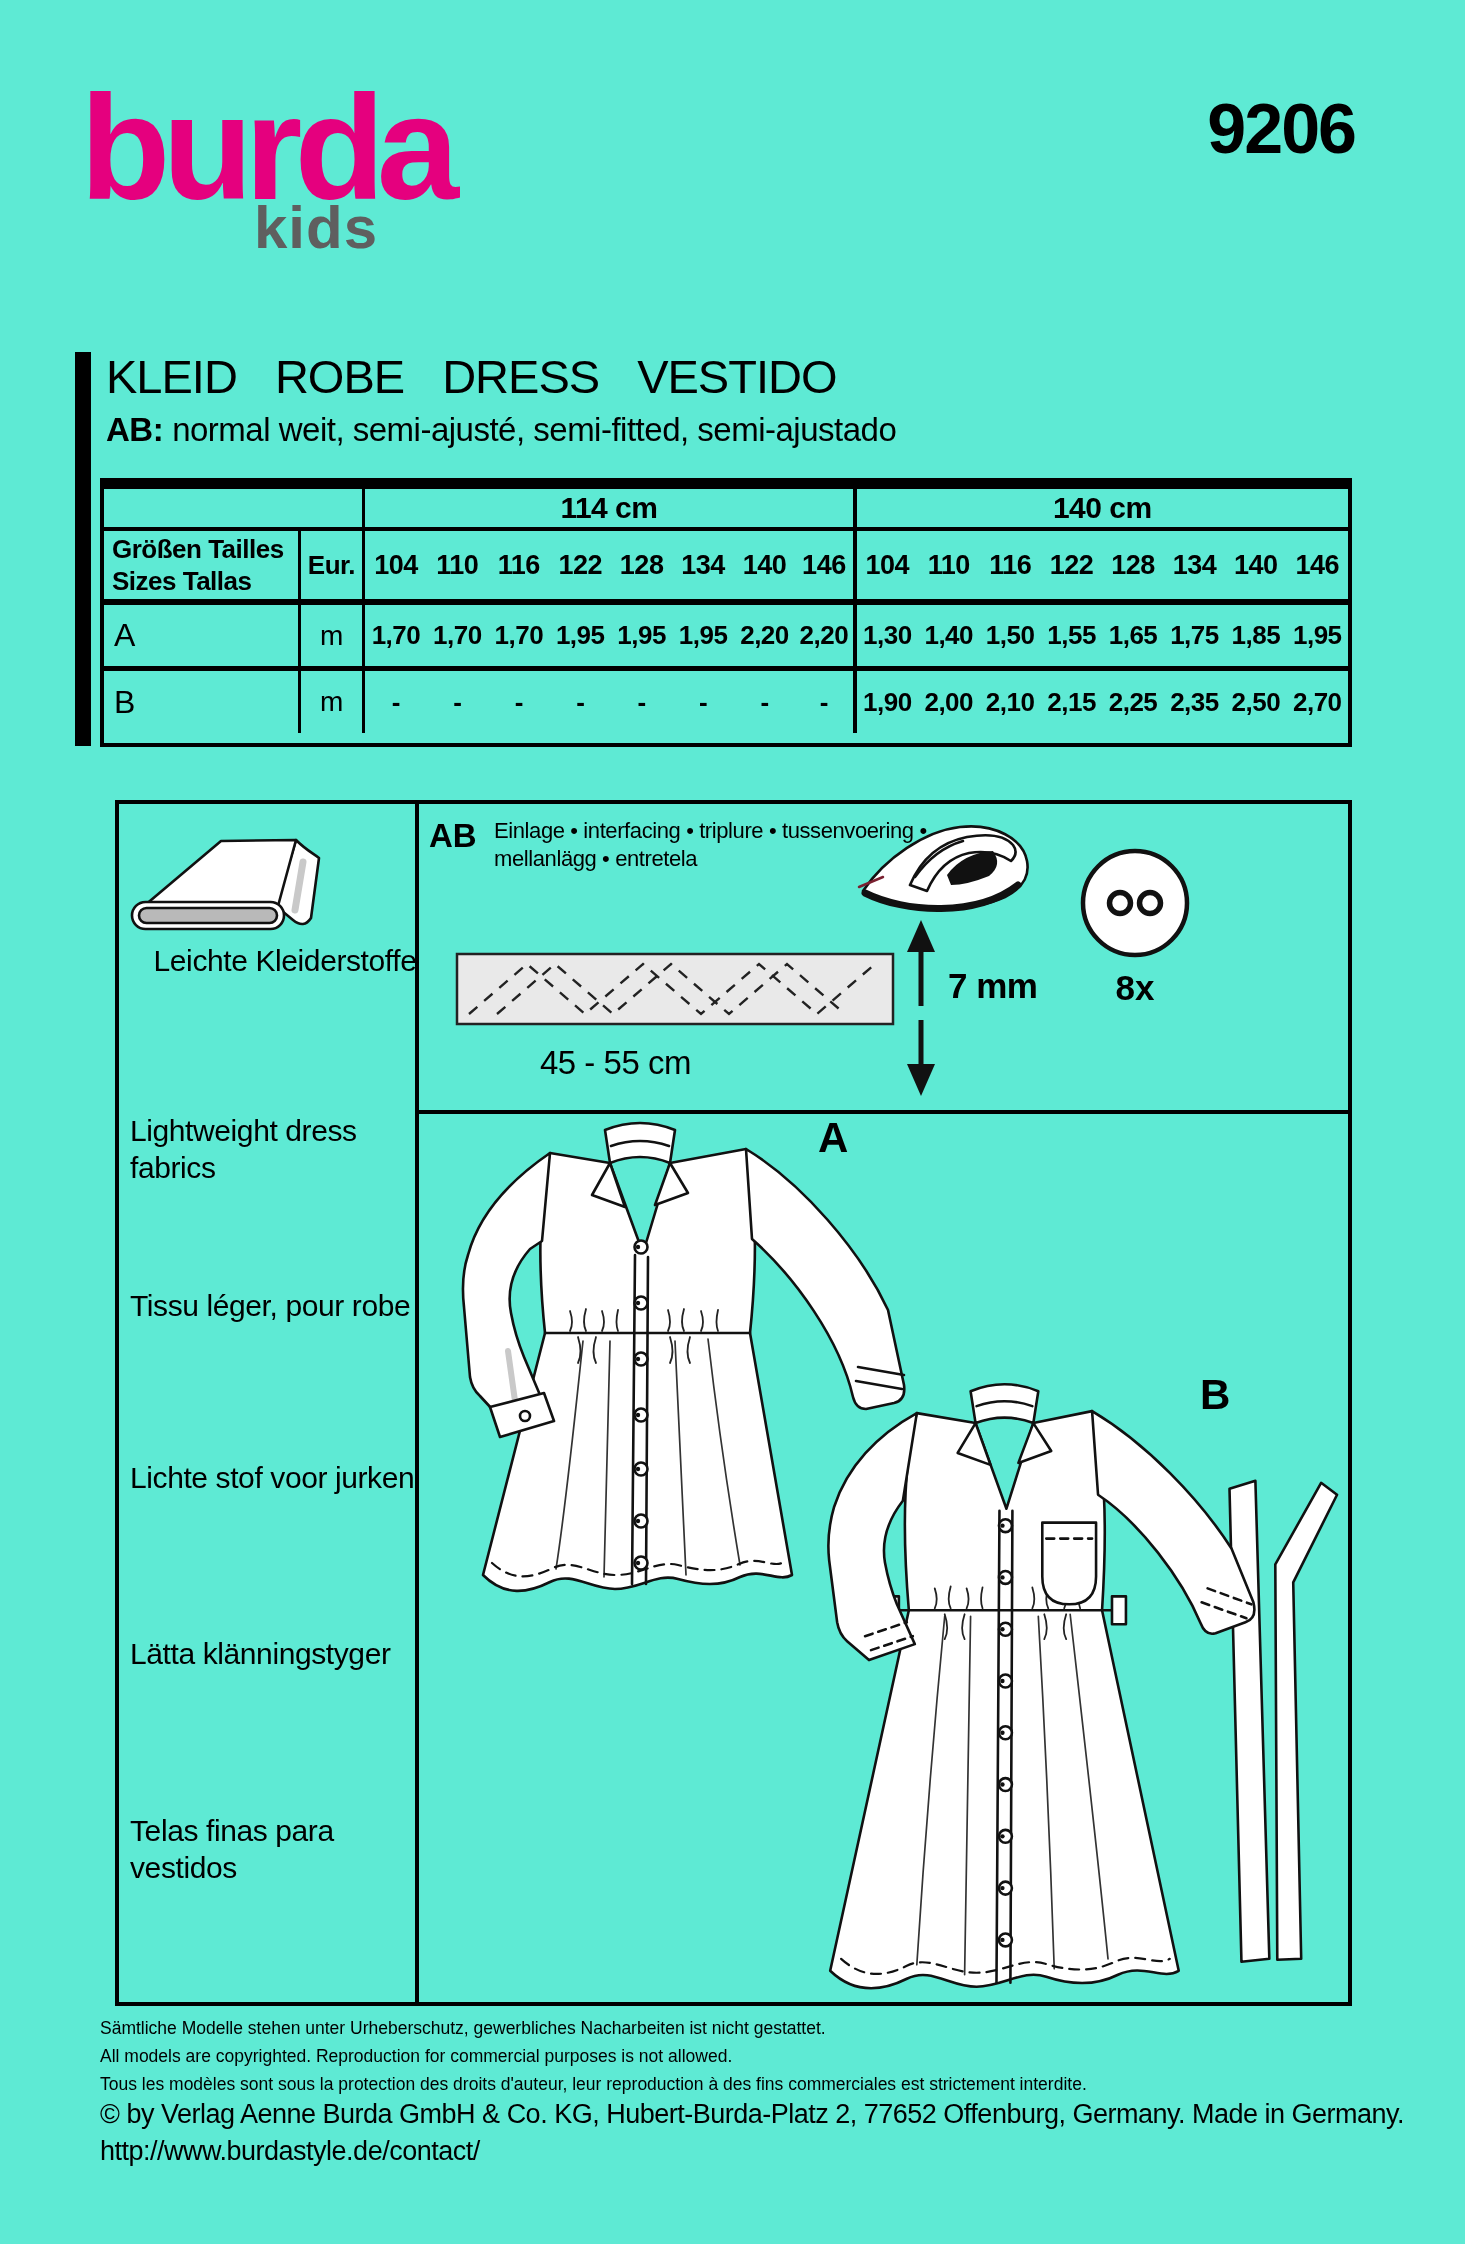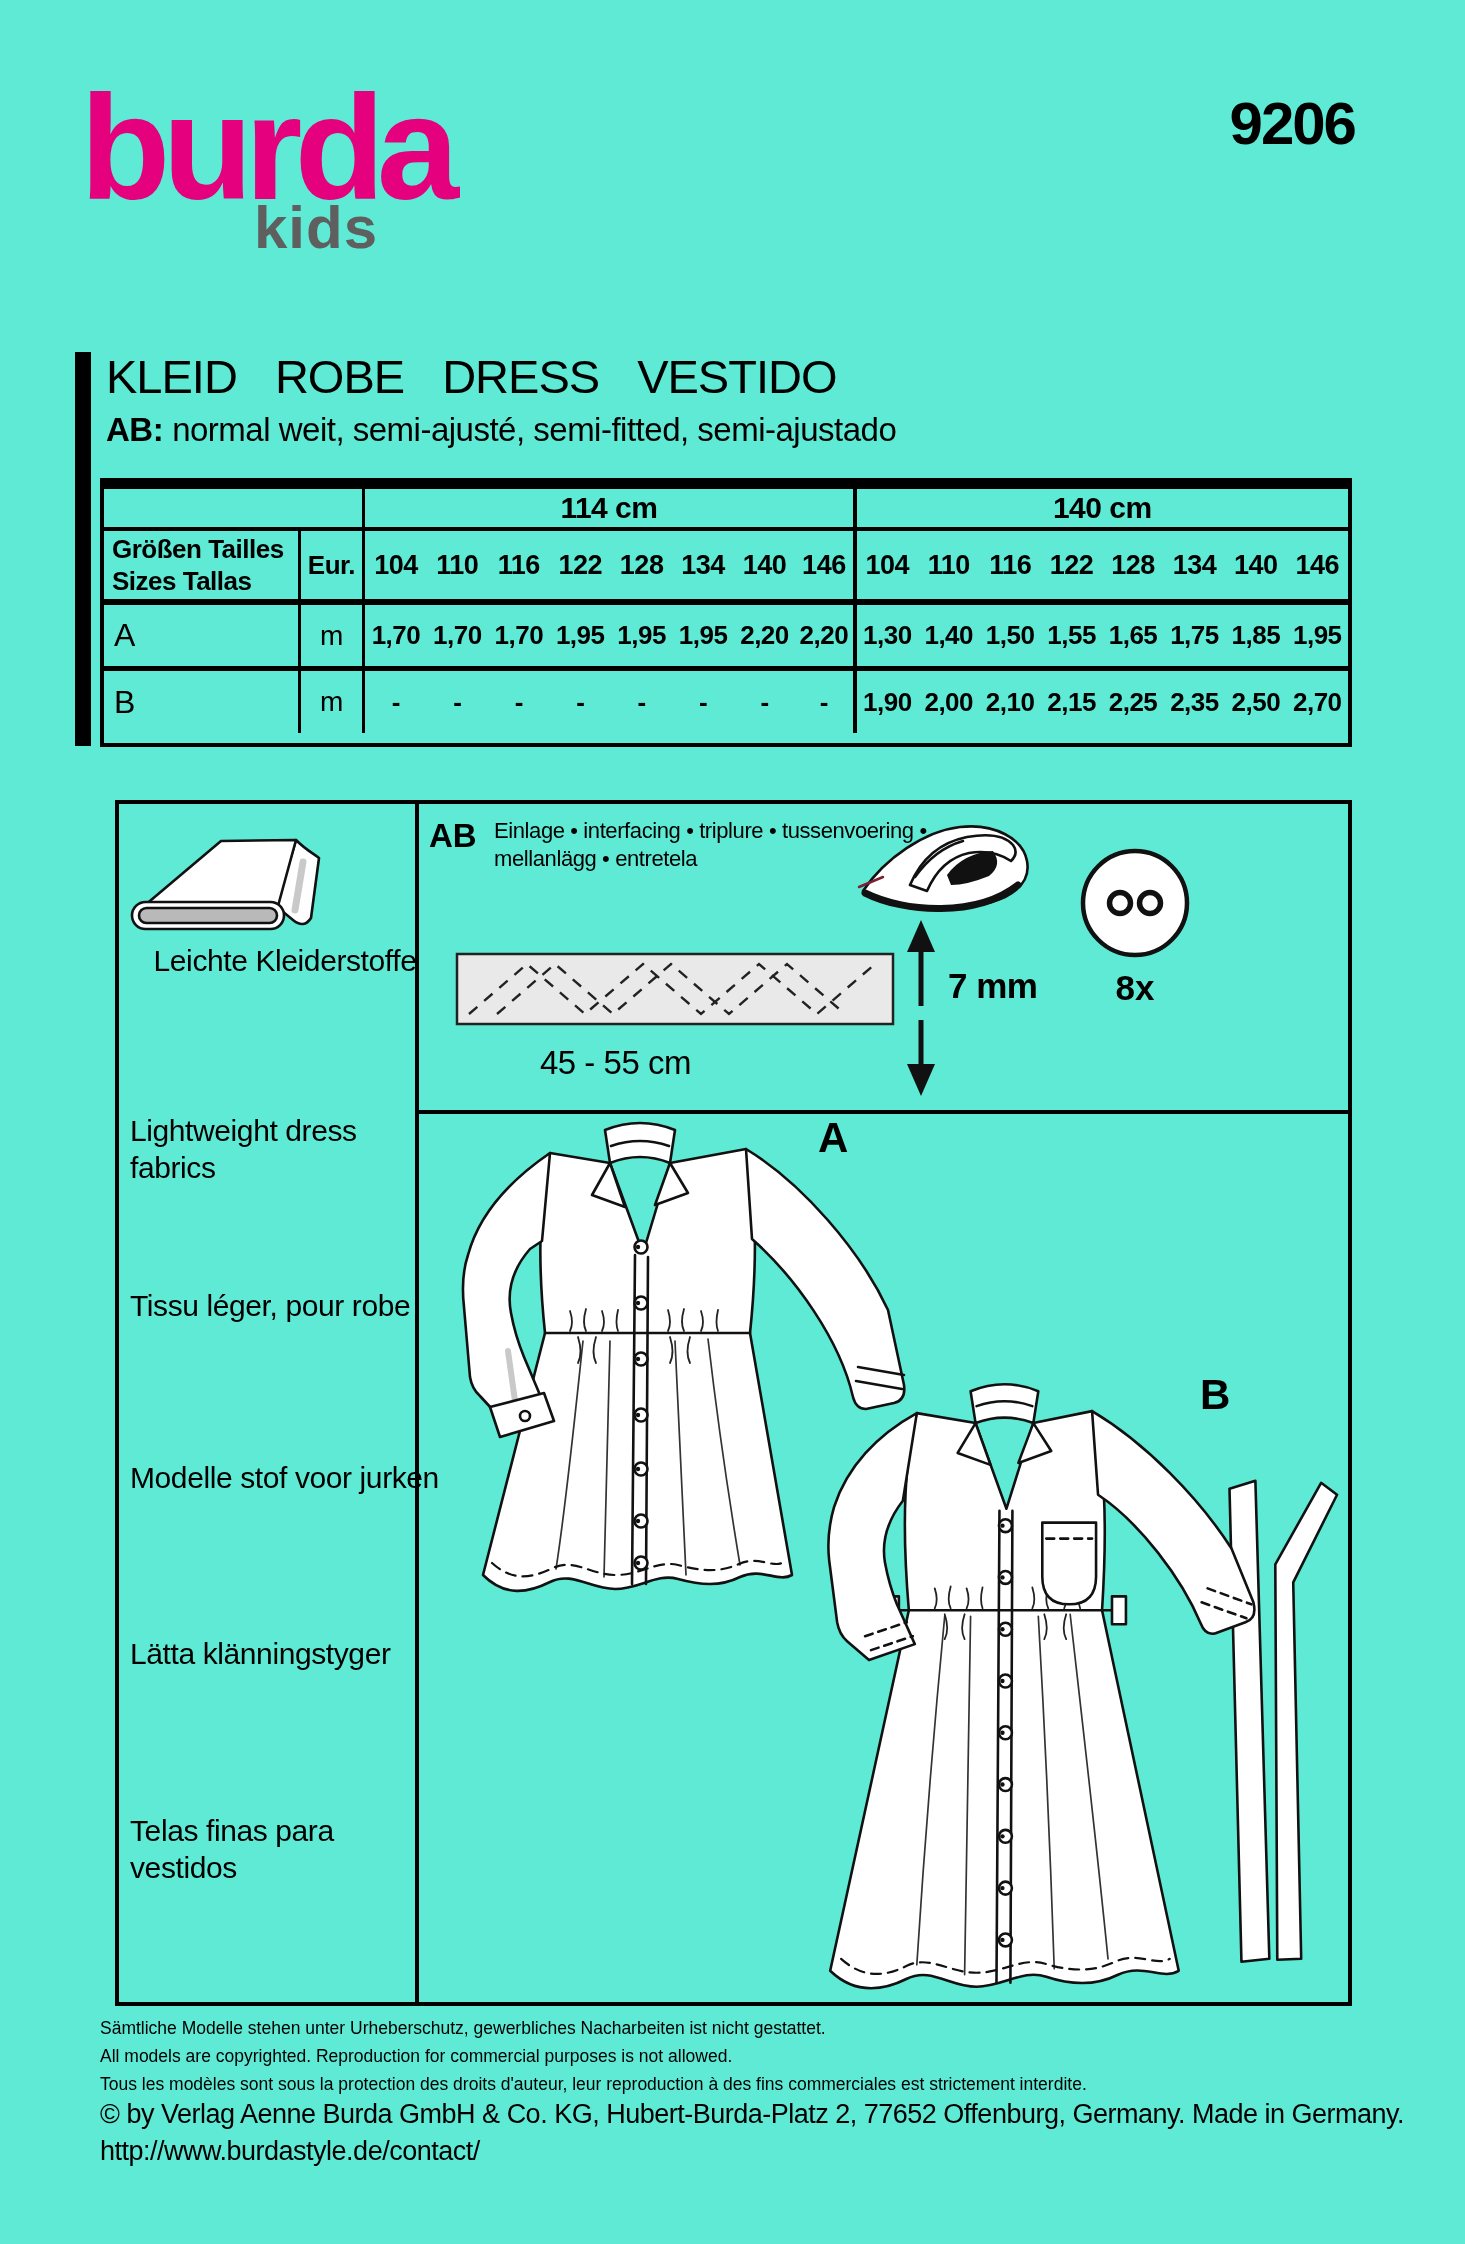--- a/index.html
+++ b/index.html
@@ -3,21 +3,21 @@
 <meta charset="utf-8">
 <style>
   html,body{margin:0;padding:0;background:#fff;}
   #page{position:relative;width:1465px;height:2244px;background:#5eead4;overflow:hidden;
         font-family:"Liberation Sans",sans-serif;color:#000;}
   .abs{position:absolute;}
 
   
   #brand-burda{left:80px;top:74px;font-size:148px;font-weight:700;letter-spacing:-8px;line-height:1;}
   #brand-kids{left:254px;top:198px;font-size:60px;font-weight:700;letter-spacing:1px;line-height:1;}
-  #pattern-number{left:1150px;top:94px;width:205px;font-size:60px;font-weight:700;letter-spacing:-2px;text-align:right;line-height:1;}
+  #pattern-number{left:1150px;top:94px;width:205px;font-size:70px;font-weight:700;letter-spacing:-2px;text-align:right;line-height:1;}
 
   
   #title-bar{left:75px;top:352px;width:16px;height:394px;background:#000;}
   #main-title{left:106px;top:353px;font-size:47px;font-weight:400;letter-spacing:-1px;word-spacing:26px;line-height:1;}
   #subtitle{left:106px;top:412px;font-size:33px;letter-spacing:-0.5px;line-height:1.1;}
   #subtitle .b{font-weight:700;margin-right:9px;}
 
   
   #size-table{left:100px;top:478px;width:1252px;height:269px;box-sizing:border-box;
     border:4px solid #000;border-top:11px solid #000;
@@ -152,21 +152,21 @@
       <path d="M18,80 L95,15 L170,14 L152,80 Z" fill="#fff"></path>
       <rect x="6" y="76" width="152" height="27" rx="13.5" fill="#fff"></rect>
       <rect x="13" y="82" width="138" height="15" rx="7.5" fill="#b9b9b9"></rect>
     </g>
   </svg>
 
   <div id="fabric-labels">
       <div class="fl" style="top: 943px; text-align: center;">Leichte Kleiderstoffe</div>
       <div class="fl" style="top: 1113px;">Lightweight dress fabrics</div>
       <div class="fl" style="top: 1288px;">Tissu léger, pour robe</div>
-      <div class="fl" style="top: 1460px;">Modelle stof voor jurken</div>
+      <div class="fl" style="top: 1460px;">Lichte stof voor jurken</div>
       <div class="fl" style="top: 1636px;">Lätta klänningstyger</div>
       <div class="fl" style="top: 1813px;">Telas finas para vestidos</div>
     </div>
 
   <div class="abs" id="ab-label">AB</div>
   <div class="abs" id="interfacing-text">Einlage • interfacing • triplure • tussenvoering • mellanlägg • entretela</div>
 
   <svg class="abs" style="left:855px;top:813px" width="180" height="112" viewBox="0 0 180 112">
     <g stroke="#111" stroke-width="2.6" stroke-linejoin="round" stroke-linecap="round" fill="none">
       <path d="M8,78 C30,45 70,18 105,14 C140,10 168,26 172,48 C175,64 166,76 150,84 C110,102 45,96 8,78 Z" fill="#fff"></path>

